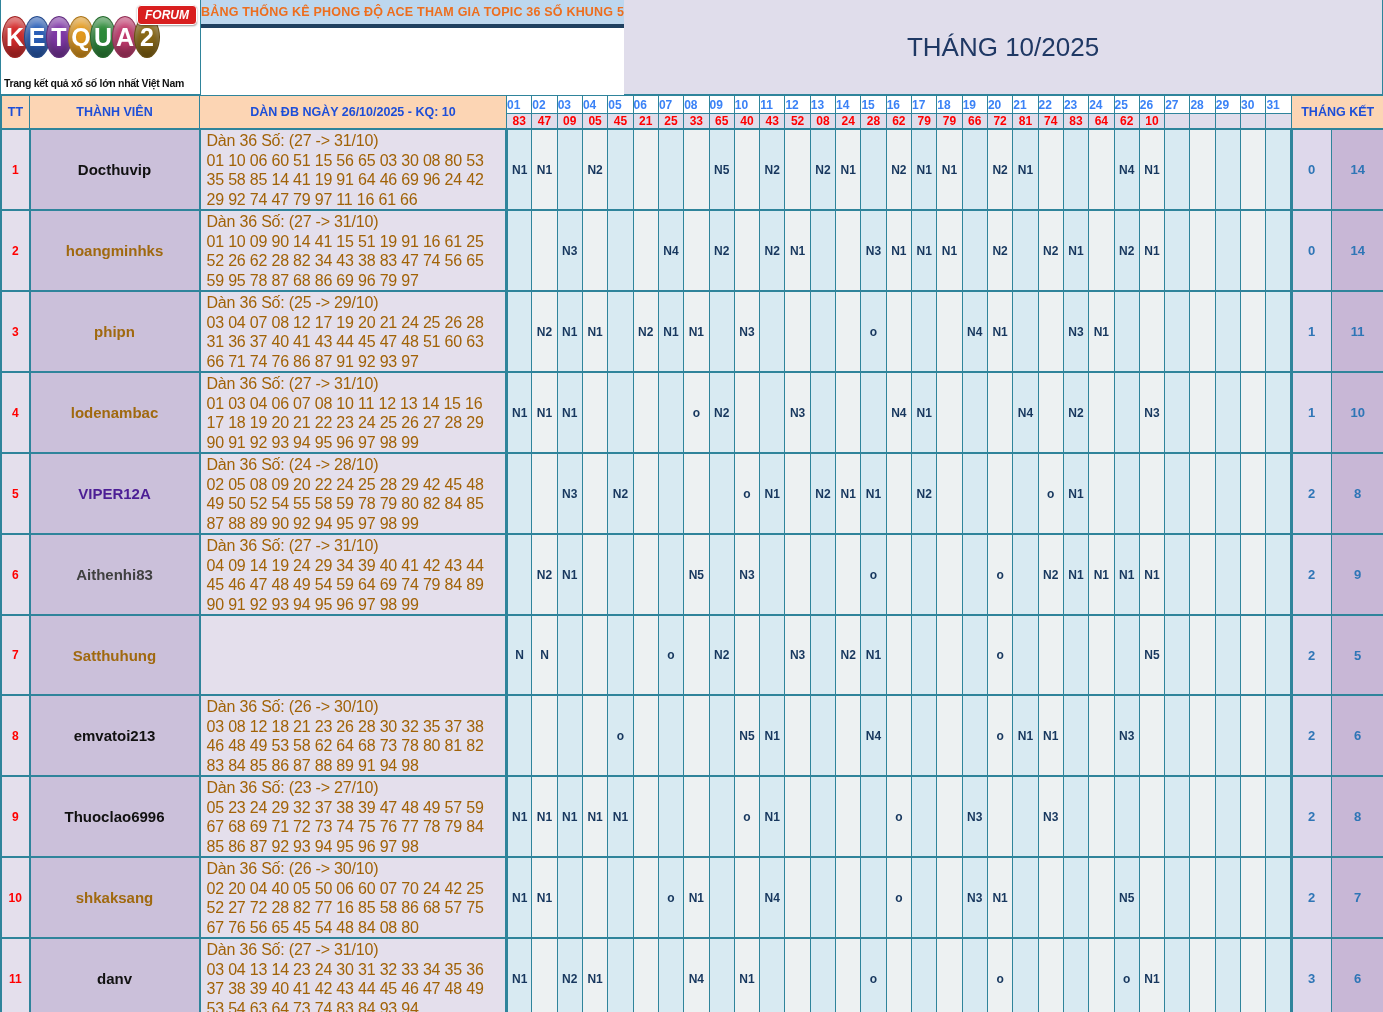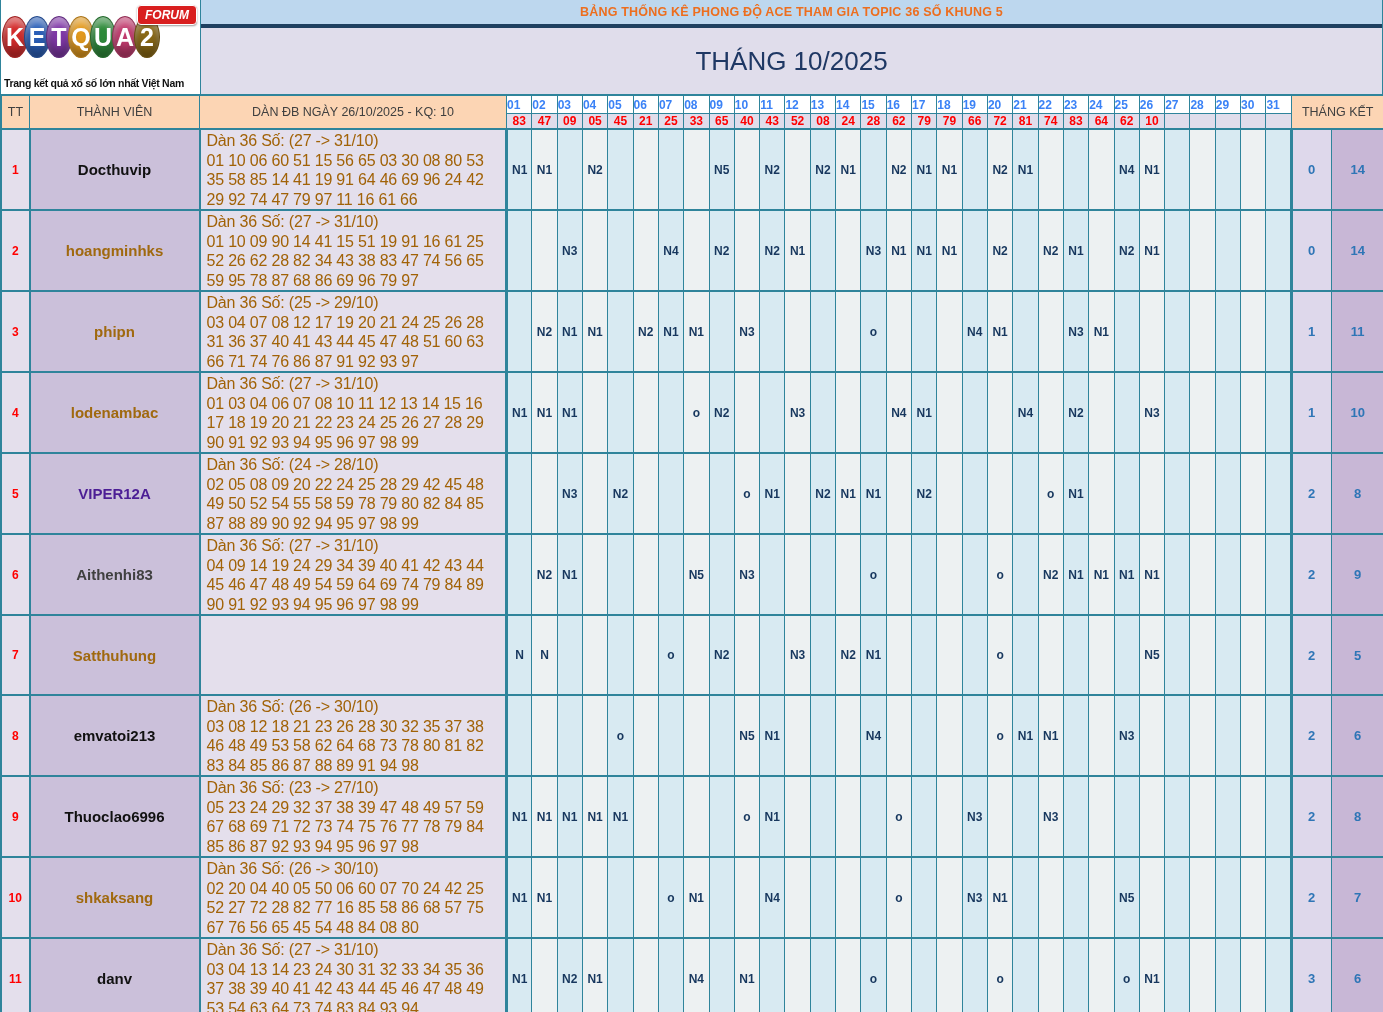--- a/index.html
+++ b/index.html
@@ -8,29 +8,29 @@
   .page{width:1383px;border:1px solid #2F849B;border-top:none}
 
   
   .top{display:flex;height:95px}
   .logo-cell{width:200px;min-width:200px;background:#fff;position:relative;border-right:1px solid #2F849B;border-bottom:1px solid #2F849B;overflow:hidden}
   .logo-letters{display:flex;margin:16px 0 0 5px}
   .logo-letter{width:26px;height:42px;border-radius:50%;display:flex;align-items:center;justify-content:center;color:#fff;font-weight:bold;font-size:25px;margin-left:-4px;box-shadow:inset 0 -8px 10px rgba(0,0,0,.35), inset 0 6px 6px rgba(255,255,255,.45);border:1px solid rgba(0,0,0,.25)}
   .forum-badge{position:absolute;top:5px;right:3px;background:#D91F1F;color:#fff;font-style:italic;font-weight:bold;font-size:12px;padding:2px 7px;border-radius:4px;border:1px solid #fff;box-shadow:0 1px 2px rgba(0,0,0,.4)}
   .tagline{position:absolute;left:3px;bottom:5px;white-space:nowrap;font-weight:bold;font-size:10.5px;letter-spacing:-.3px;color:#111}
 
-  .banners{flex:1;display:flex;flex-direction:column}
+  .banners{flex:1;display:flex;flex-direction:row}
   .banner1{height:28px;background:#BDD7EE;border-bottom:4px solid #1F4060;display:flex;align-items:center;justify-content:center;color:#ED6E1E;font-weight:bold;font-size:12.5px;letter-spacing:.2px}
   .banner2{flex:1;background:#E0DDEB;display:flex;align-items:center;justify-content:center;color:#1F3864;font-weight:normal;font-size:26px;border-bottom:1px solid #2F849B}
 
   
   table{border-collapse:collapse;table-layout:fixed;width:1382px}
   th,td{border:1px solid #2F849B;overflow:hidden}
   thead th{height:18px}
-  .peach{background:#FCD5B4;color:#404040;font-weight:normal;font-size:12.5px;text-align:center}
+  .peach{background:#FCD5B4;color:#1d4ed8;font-weight:bold;font-size:12.5px;text-align:center}
   .day-num{background:#fff;color:#3b82f6;font-weight:bold;font-size:12px;text-align:left}
   .day-val{background:#E0DDEB;color:#FF0000;font-weight:bold;font-size:12px;text-align:center;height:15px}
   thead tr.vals td{border-bottom:2px solid #2F849B}
 
   tbody tr{height:80.4px}
   tbody td{border-top:2px solid #2F849B}
   .tt{background:#E4DFEC;color:#FF0000;font-weight:bold;font-size:12px;text-align:center}
   .member{background:#CBC0DA;font-weight:bold;font-size:15px;text-align:center;border-left:2px solid #2F849B;border-right:2px solid #2F849B}
   .dan{background:#E4DFEC;vertical-align:top;border-right:3px solid #2F849B;color:#a16207;font-size:16px;line-height:19.5px;padding:1px 2px 0 6px;letter-spacing:-.2px}
   .dan .dan-title{white-space:nowrap}

